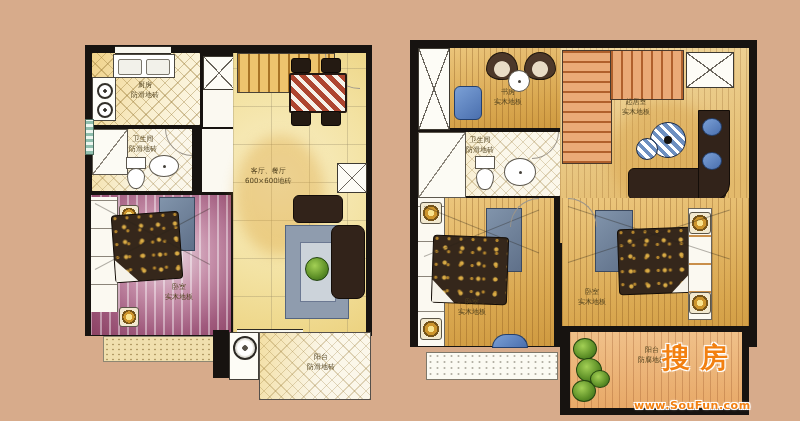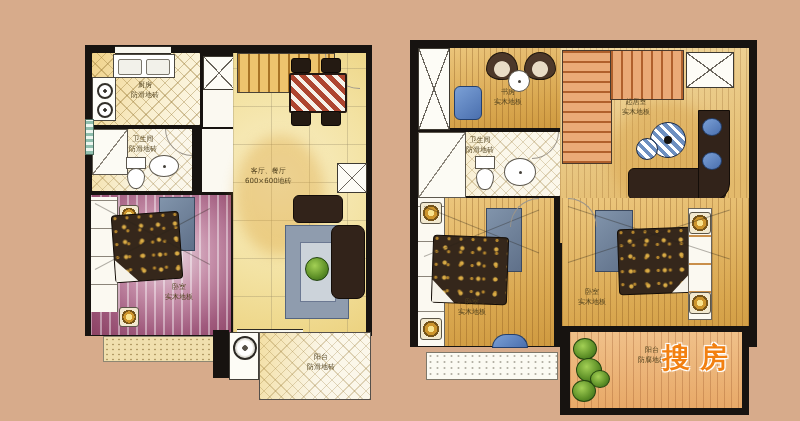--- a/index.html
+++ b/index.html
@@ -267,15 +267,16 @@
     <div class="abs plant" style="left:162px;top:340px;width:22px;height:20px;"></div>
     <div class="abs plant" style="left:180px;top:330px;width:18px;height:16px;"></div>
     <div class="room-label" style="left:228px;top:306px;">
       <span>阳台</span>
       <span>防腐地板</span>
     </div>
   </div>
 
   <div class="wm" style="left:622px;top:310px;width:160px;height:82px;margin-top:31px;">
     <span class="wm-cn">搜房</span>
+    <span class="wm-url">www.SouFun.com</span>
   </div>
 
 </div>
 
 </body></html>

